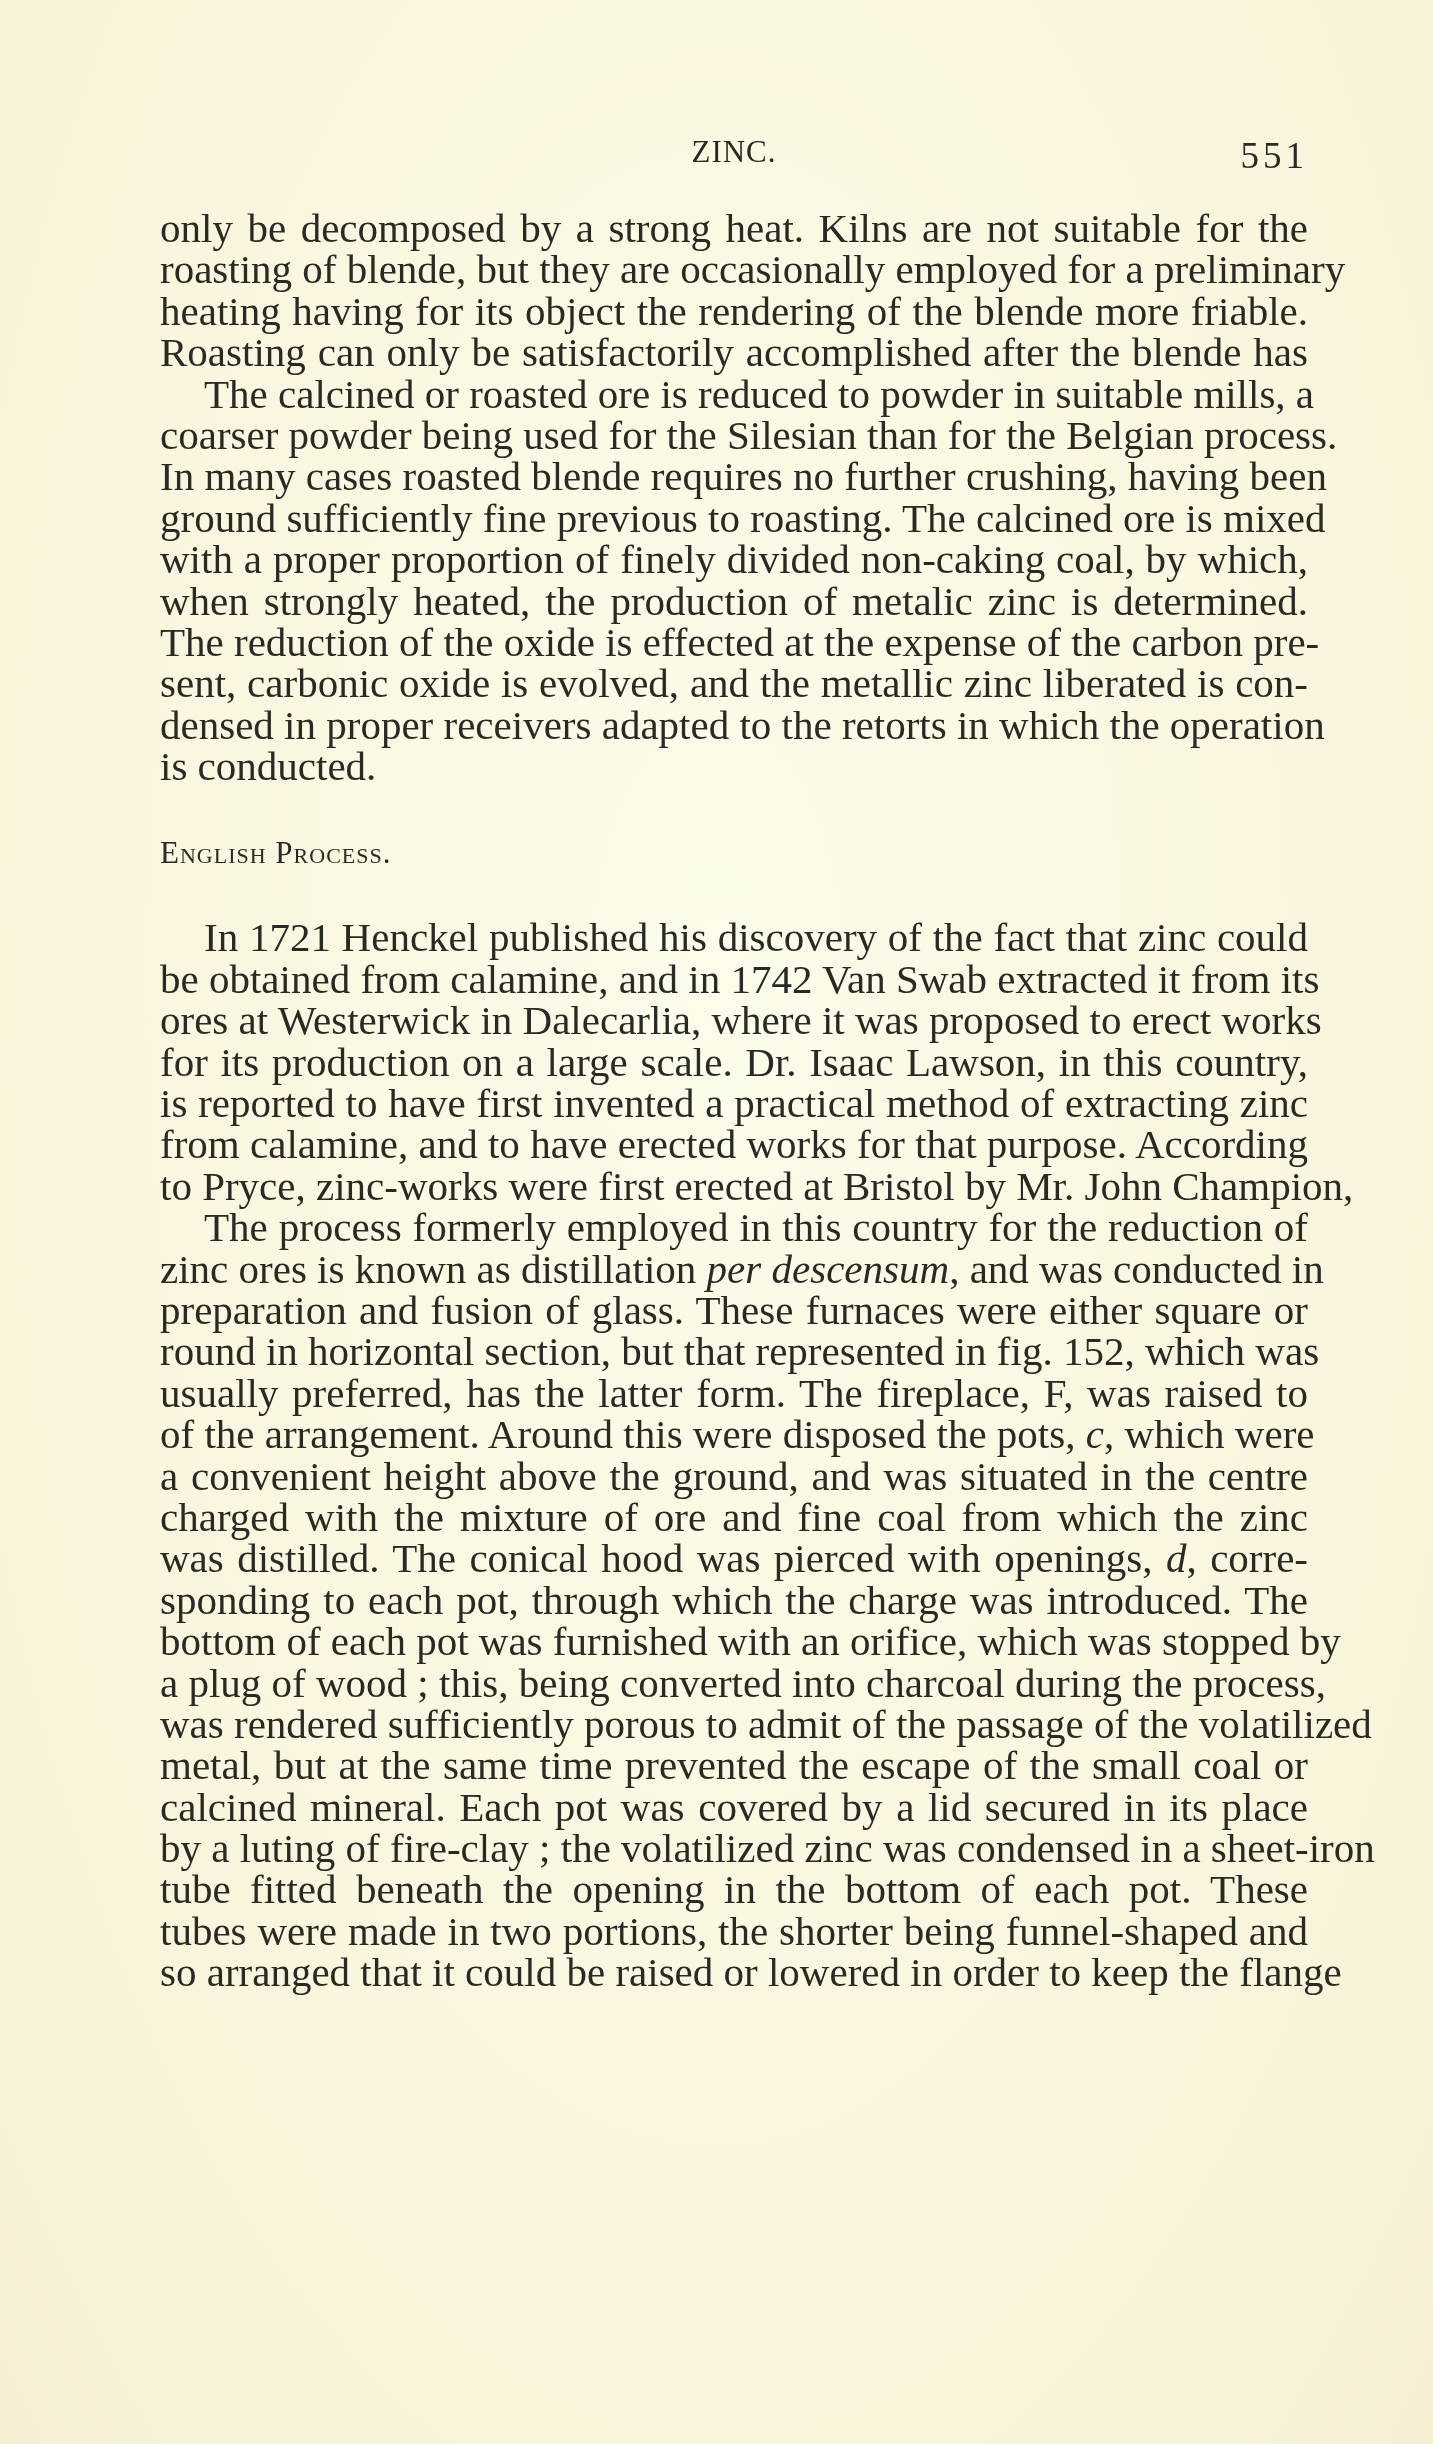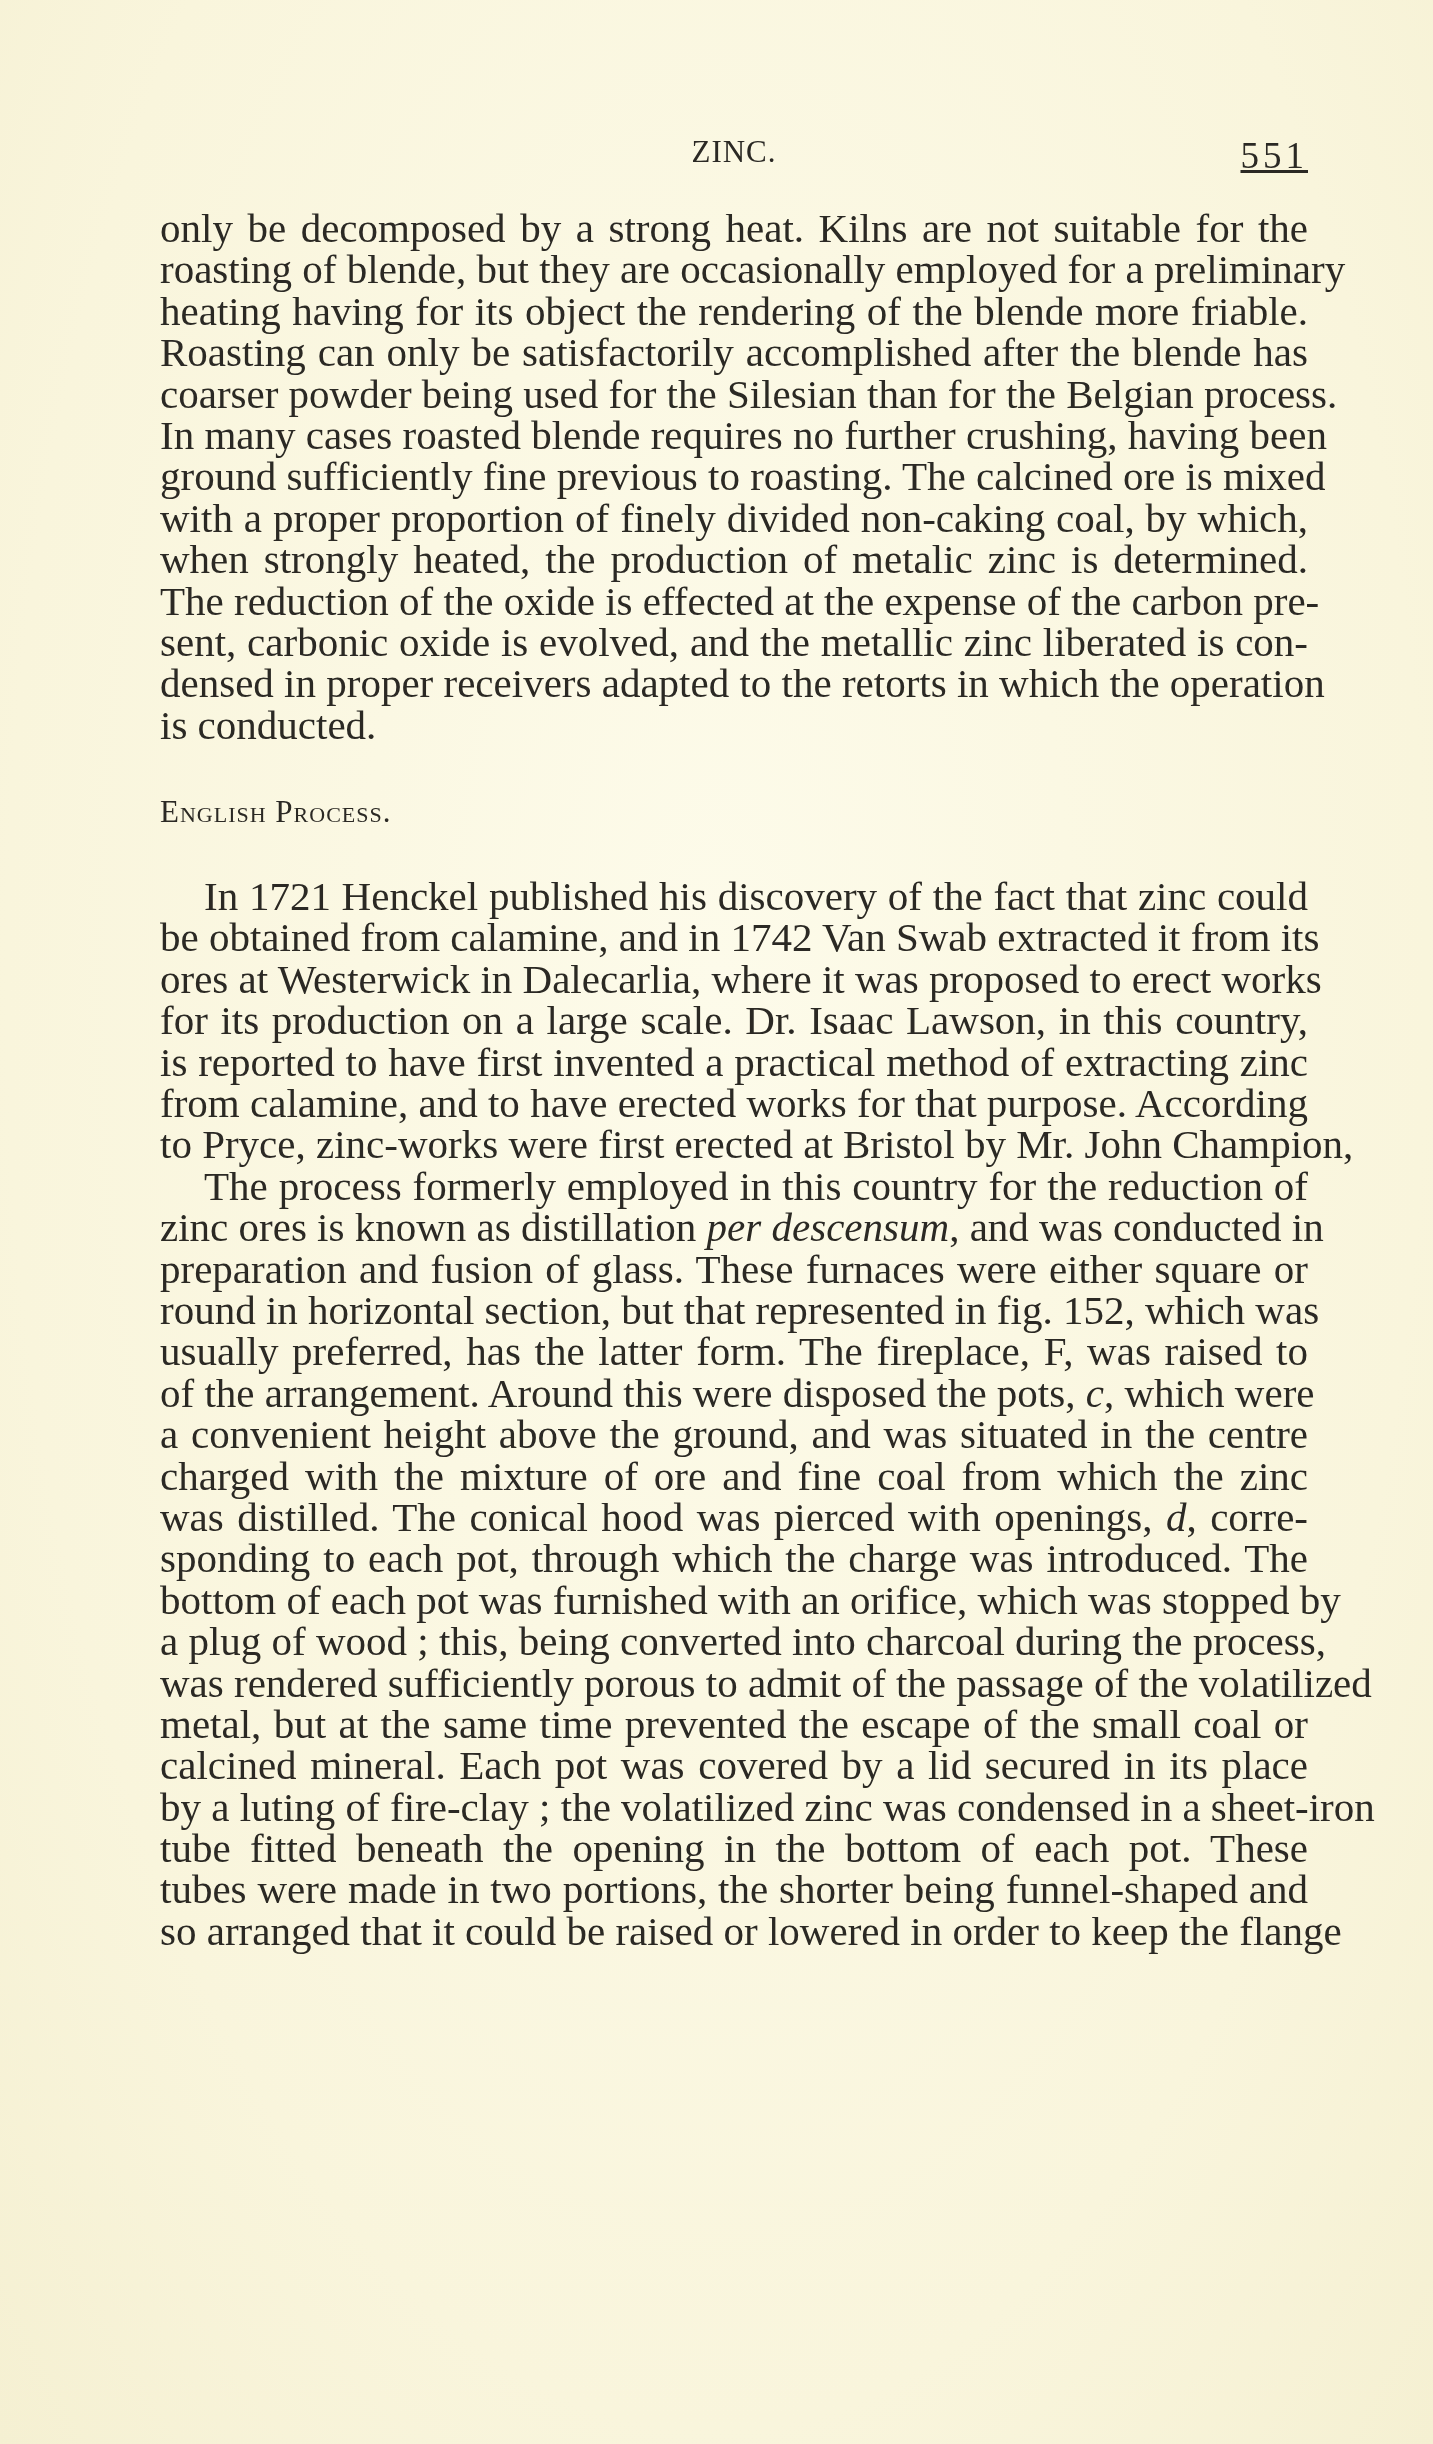--- a/index.html
+++ b/index.html
@@ -32,21 +32,20 @@
       font-size: 31px;
       letter-spacing: 1px;
       top: 0;
     }
     .page-number {
       position: absolute;
       right: 0;
       top: 0;
       font-size: 37px;
       letter-spacing: 4px;
-      text-decoration: underline;
     }
     .body-text {
       position: absolute;
       top: 176px;
       left: 160px;
       width: 1148px;
     }
     .line {
       display: block;
       height: 41.4px;
@@ -84,20 +83,21 @@
 
   <div class="body-text">
     <div id="paras-a">
         <div>
           <span class="line">only be decomposed by a strong heat.  Kilns are not suitable for the</span>
           <span class="line">roasting of blende, but they are occasionally employed for a preliminary</span>
           <span class="line">heating having for its object the rendering of the blende more friable.</span>
           <span class="line">Roasting can only be satisfactorily accomplished after the blende has</span>
         </div>
         <div>
+          <span class="line indent">The calcined or roasted ore is reduced to powder in suitable mills, a</span>
           <span class="line">coarser powder being used for the Silesian than for the Belgian process.</span>
           <span class="line">In many cases roasted blende requires no further crushing, having been</span>
           <span class="line">ground sufficiently fine previous to roasting.  The calcined ore is mixed</span>
           <span class="line">with a proper proportion of finely divided non-caking coal, by which,</span>
           <span class="line">when strongly heated, the production of metalic zinc is determined.</span>
           <span class="line">The reduction of the oxide is effected at the expense of the carbon pre-</span>
           <span class="line">sent, carbonic oxide is evolved, and the metallic zinc liberated is con-</span>
           <span class="line">densed in proper receivers adapted to the retorts in which the operation</span>
           <span class="line last">is conducted.</span>
         </div>

